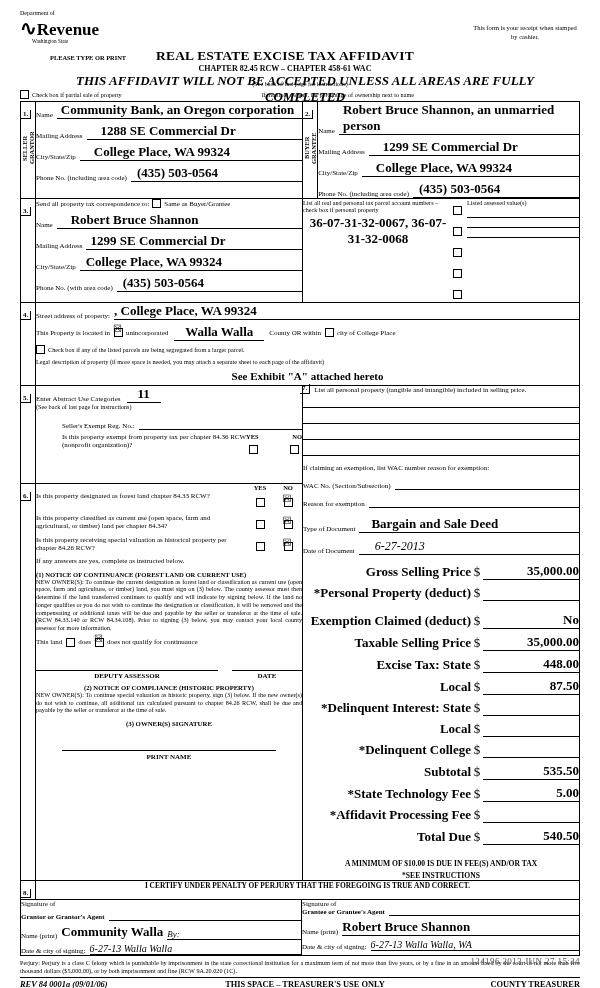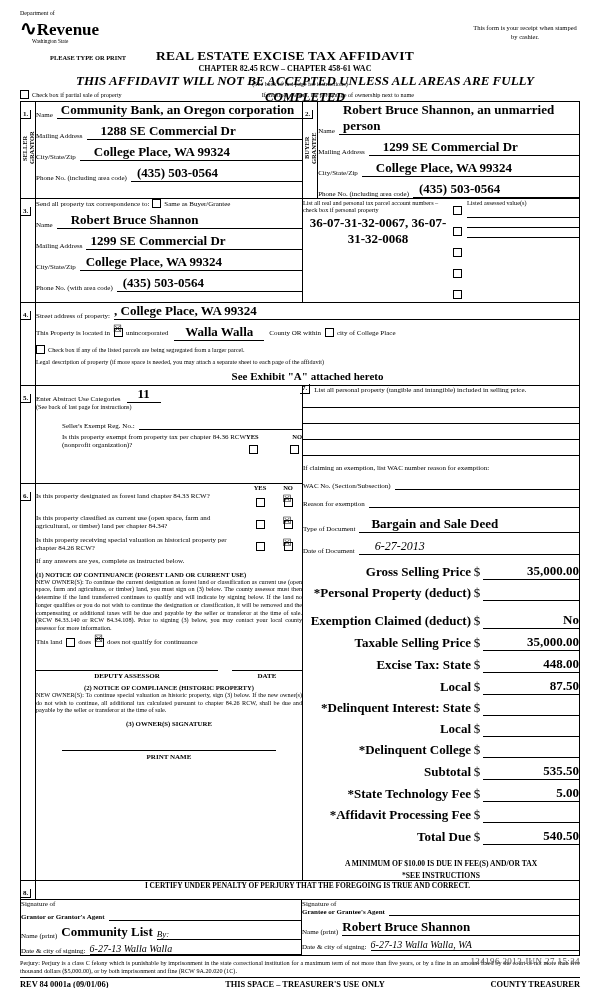--- a/index.html
+++ b/index.html
@@ -430,21 +430,21 @@
       <tbody>
           <tr>
         <td style="width:280px;" class="cellpad">
           <div class="xs">Signature of</div>
           <div class="row" style="align-items:flex-end;">
             <span class="xs b">Grantor or Grantor's Agent</span>
             <span class="grow ul sig" style="margin-left:4px;">&nbsp;</span>
           </div>
           <div class="row" style="align-items:flex-end;margin-top:3px;">
             <span class="xs">Name (print)</span>
-            <span class="s b" style="margin-left:4px;">Community List</span>
+            <span class="s b" style="margin-left:4px;">Community Walla</span>
             <span class="grow ul hand" style="margin-left:4px;font-size:9px;">By:</span>
           </div>
           <div class="row" style="align-items:flex-end;margin-top:3px;">
             <span class="xs">Date &amp; city of signing:</span>
             <span class="grow ul hand" style="margin-left:4px;font-size:10px;">6-27-13  Walla Walla</span>
           </div>
         </td>
         <td class="cellpad">
           <div class="xs">Signature of</div>
           <div class="row" style="align-items:flex-end;">
@@ -463,20 +463,20 @@
       </tr>
     </tbody>
       </table>
 
     <div class="tiny" style="margin-top:3px;line-height:1.3;text-align:justify;">
       <span>Perjury: Perjury is a class C felony which is punishable by imprisonment in the state correctional institution for a maximum term of not more than five years, or by a fine in an amount fixed by the court of not more than five thousand dollars ($5,000.00), or by both imprisonment and fine (RCW 9A.20.020 (1C).</span>
     </div>
 
     <div class="hr" style="margin-top:2px;"></div>
     <div class="row" style="margin-top:2px;align-items:baseline;">
-      <span class="m b" style="width:130px;">REV 84 0001a (09/01/06)</span>
+      <span class="m b" style="width:130px;font-style:italic;">REV 84 0001a (09/01/06)</span>
       <span class="grow c m b">THIS SPACE – TREASURER'S USE ONLY</span>
       <span class="m b r" style="width:120px;">COUNTY TREASURER</span>
     </div>
   </div>
 
   <div class="stamp">124196 2013 JUN 27 15:24</div>
 </div>
 
 </body></html>

